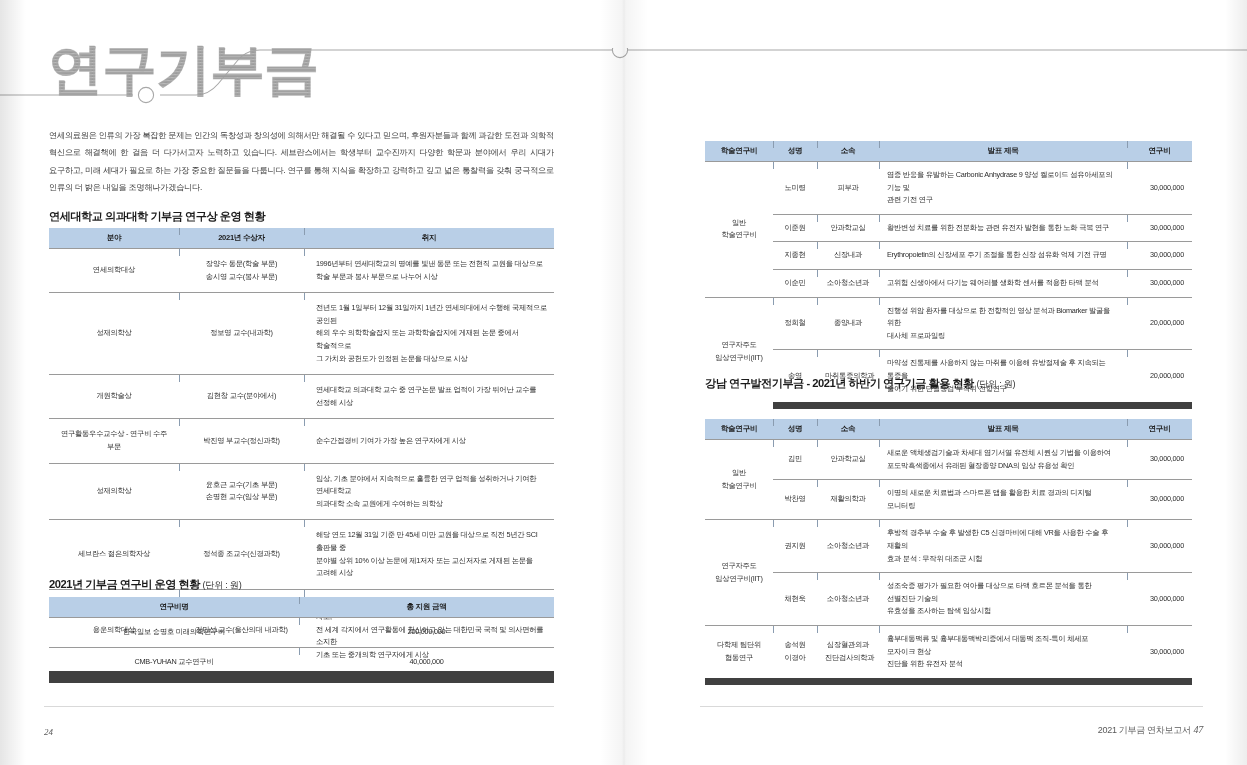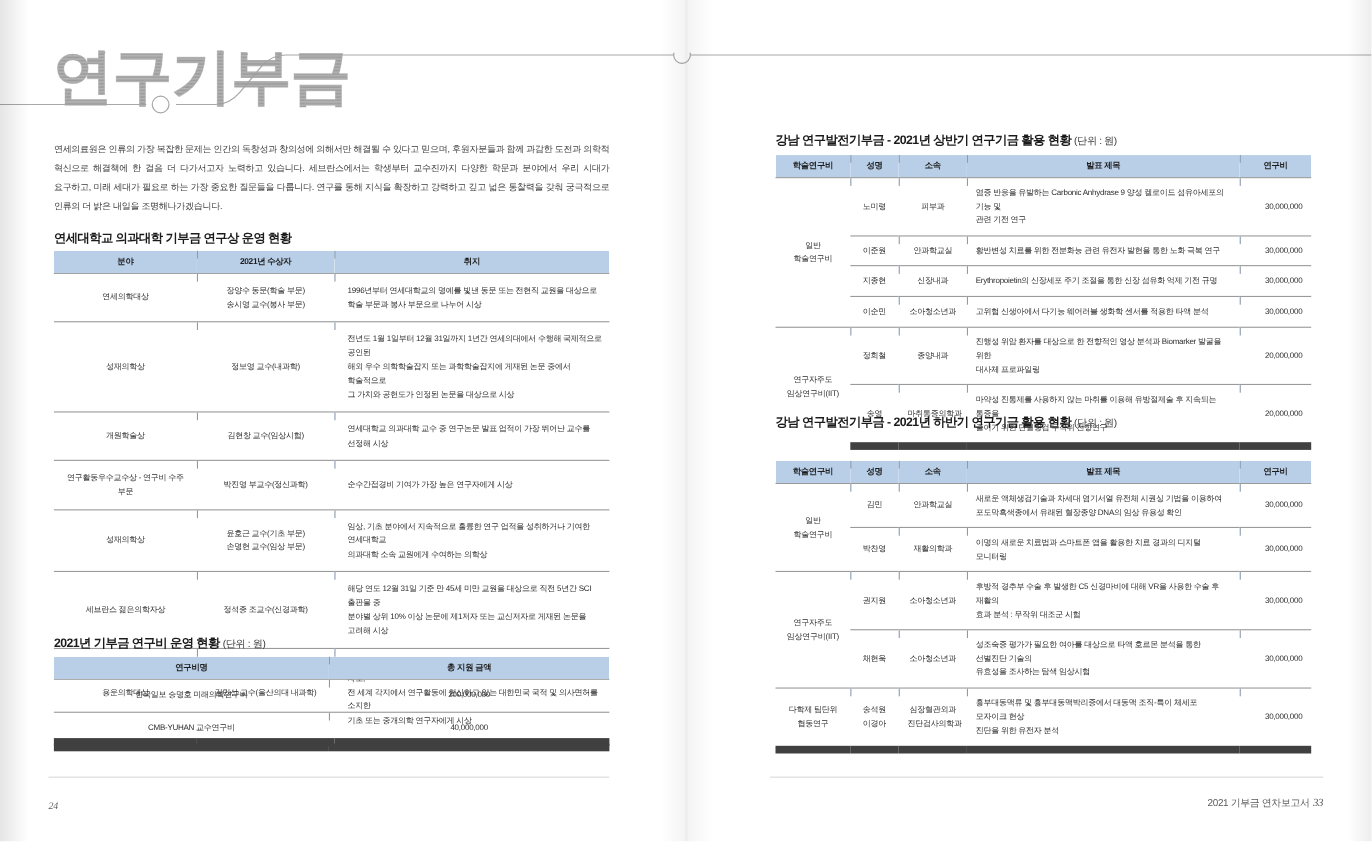--- a/index.html
+++ b/index.html
@@ -261,21 +261,21 @@
           <td class="c">장양수 동문(학술 부문)<br>송시영 교수(봉사 부문)</td>
           <td class="l">1996년부터 연세대학교의 명예를 빛낸 동문 또는 전현직 교원을 대상으로<br>학술 부문과 봉사 부문으로 나누어 시상</td>
         </tr>
         <tr>
           <td class="c nodiv">성재의학상</td>
           <td class="c">정보영 교수(내과학)</td>
           <td class="l">전년도 1월 1일부터 12월 31일까지 1년간 연세의대에서 수행해 국제적으로 공인된<br>해외 우수 의학학술잡지 또는 과학학술잡지에 게재된 논문 중에서 학술적으로<br>그 가치와 공헌도가 인정된 논문을 대상으로 시상</td>
         </tr>
         <tr>
           <td class="c nodiv">개원학술상</td>
-          <td class="c">김현창 교수(임상시험)</td>
+          <td class="c">김현창 교수(분야에서)</td>
           <td class="l">연세대학교 의과대학 교수 중 연구논문 발표 업적이 가장 뛰어난 교수를 선정해 시상</td>
         </tr>
         <tr>
           <td class="c nodiv">연구활동우수교수상 - 연구비 수주 부문</td>
           <td class="c">박진영 부교수(정신과학)</td>
           <td class="l">순수간접경비 기여가 가장 높은 연구자에게 시상</td>
         </tr>
         <tr>
           <td class="c nodiv">성재의학상</td>
           <td class="c">윤호근 교수(기초 부문)<br>손명현 교수(임상 부문)</td>
@@ -315,24 +315,20 @@
           <td class="c nodiv">한국일보 승명호 미래의학연구비</td>
           <td class="c">200,000,000</td>
         </tr>
         <tr>
           <td class="c nodiv">CMB-YUHAN 교수연구비</td>
           <td class="c">40,000,000</td>
         </tr>
       </tbody>
   </table>
 
-  <div class="sec-title" style="left:705px; top:120px;">
-    <span>강남 연구발전기부금 - 2021년 상반기 연구기금 활용 현황</span>
-    <span class="unit">(단위 : 원)</span>
-  </div>
 
   <table class="doc rt" id="gn1-table" style="left:705px; top:141px; width:487px;">
     <colgroup>
       <col style="width:68px">
         <col style="width:44px">
         <col style="width:62px">
       <col style="width:248px">
         <col style="width:65px">
     </colgroup>
     <thead>
@@ -444,19 +440,19 @@
         </tr>
       </tbody>
   </table>
 
   <div class="footer-rule" style="left:44px; width:510px;"></div>
   <div class="footer-rule" style="left:700px; width:503px;"></div>
 
   <div class="folio folio-left">24</div>
 
   <div class="folio folio-right">
-    <span>2021 기부금 연차보고서</span><span class="num">33</span>
+    <span>2021 기부금 연차보고서</span><span class="num">47</span>
   </div>
 
   <div class="gutter"></div>
   <div class="edge-shadow-left"></div>
   <div class="edge-shadow-right"></div>
 </div>
 
 </body></html>

